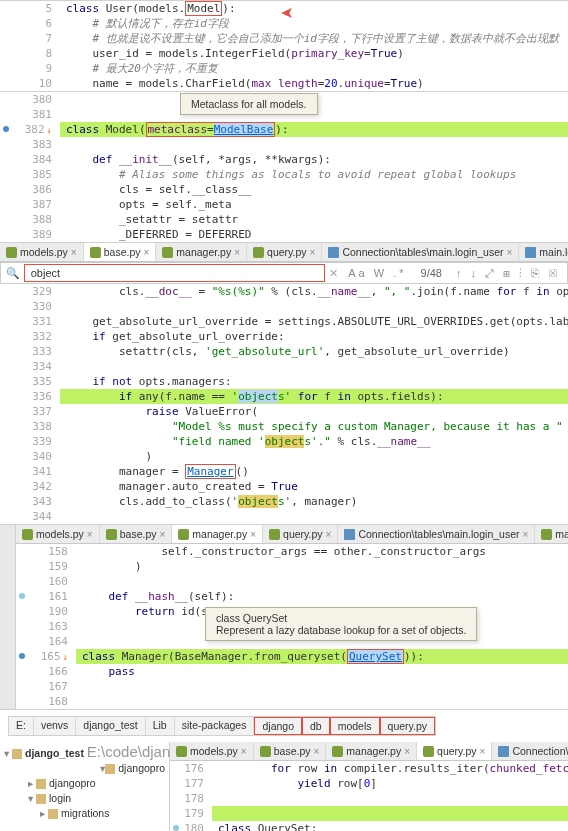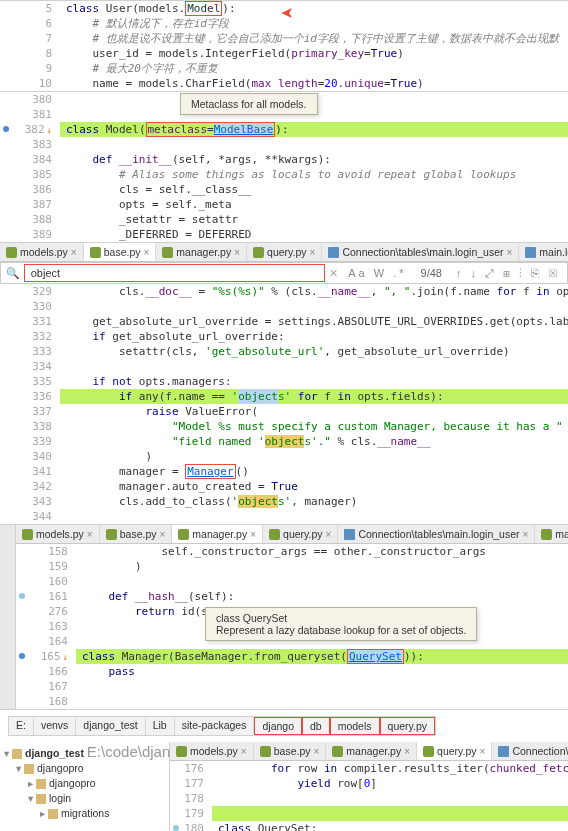--- a/index.html
+++ b/index.html
@@ -210,21 +210,21 @@
         <div class="tab">
           <span class="ico ico-py"></span>
           <span>main.login</span>
         </div>
       </div>
   <div class="gutter">
     <div class="ln">158</div>
         <div class="ln">159</div>
         <div class="ln">160</div>
     <div class="ln mark2">161</div>
-    <div class="ln">276</div>
+    <div class="ln">190</div>
         <div class="ln">163</div>
         <div class="ln">164</div>
     <div class="ln mark"><span>165</span><span class="arr">↓</span></div>
     <div class="ln">166</div>
         <div class="ln">167</div>
         <div class="ln">168</div>
   </div>
   <div class="code">
     <div class="line"><span>            self._constructor_args == other._constructor_args</span></div>
     <div class="line"><span>        )</span></div>
@@ -256,21 +256,21 @@
         <span class="crumb boxed-crumb">django</span>
         <span class="crumb boxed-crumb">db</span>
         <span class="crumb boxed-crumb">models</span>
         <span class="crumb boxed-crumb">query.py</span>
       </div>
   </div>
   <div class="footer-split">
     <div class="footer-left">
       <div class="proj-tree" id="ptree">
           <div class="proj-item"><span class="proj-caret">▾</span><span class="proj-ico dir"></span><b>django_test</b> <span style="color:#999;font-size:15px">E:\code\django_test</span></div>
-          <div class="proj-item" style="padding-left: 12px;"><span class="proj-caret">▾</span><span class="proj-ico dir"></span>djangopro</div>
+          <div class="proj-item" style="padding-left: 12px; text-align: right;"><span class="proj-caret">▾</span><span class="proj-ico dir"></span>djangopro</div>
           <div class="proj-item" style="padding-left: 24px;"><span class="proj-caret">▸</span><span class="proj-ico dir"></span>djangopro</div>
           <div class="proj-item" style="padding-left: 24px;"><span class="proj-caret">▾</span><span class="proj-ico dir"></span>login</div>
           <div class="proj-item" style="padding-left: 36px;"><span class="proj-caret">▸</span><span class="proj-ico dir"></span>migrations</div>
         </div>
     </div>
     <div class="footer-right">
       <div class="tabs" id="tabs5">
           <div class="tab">
             <span class="ico ico-py"></span>
             <span>models.py</span>

